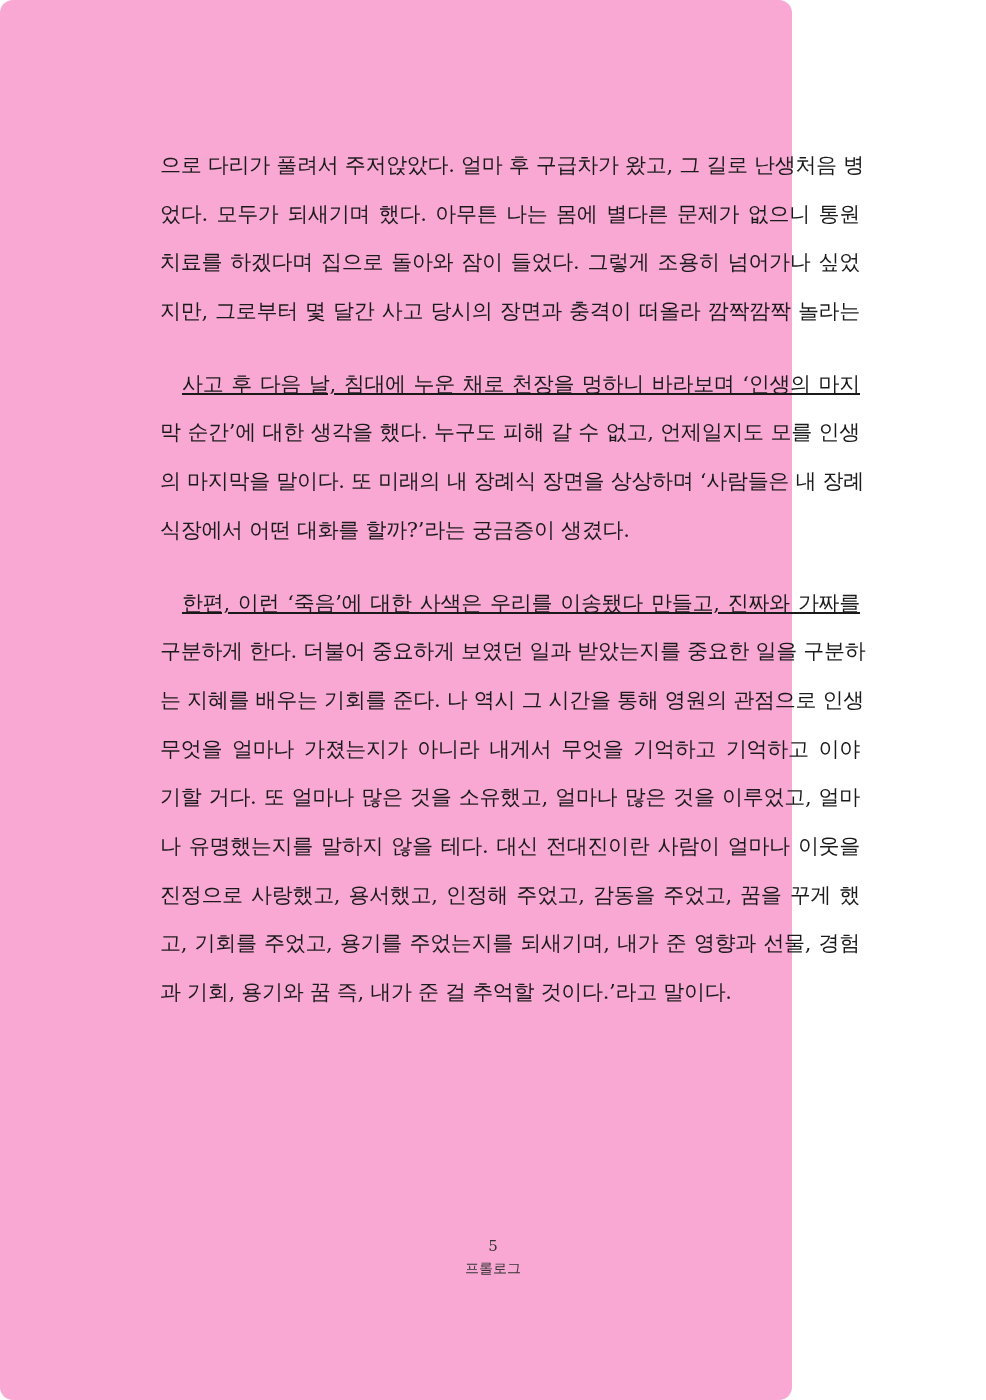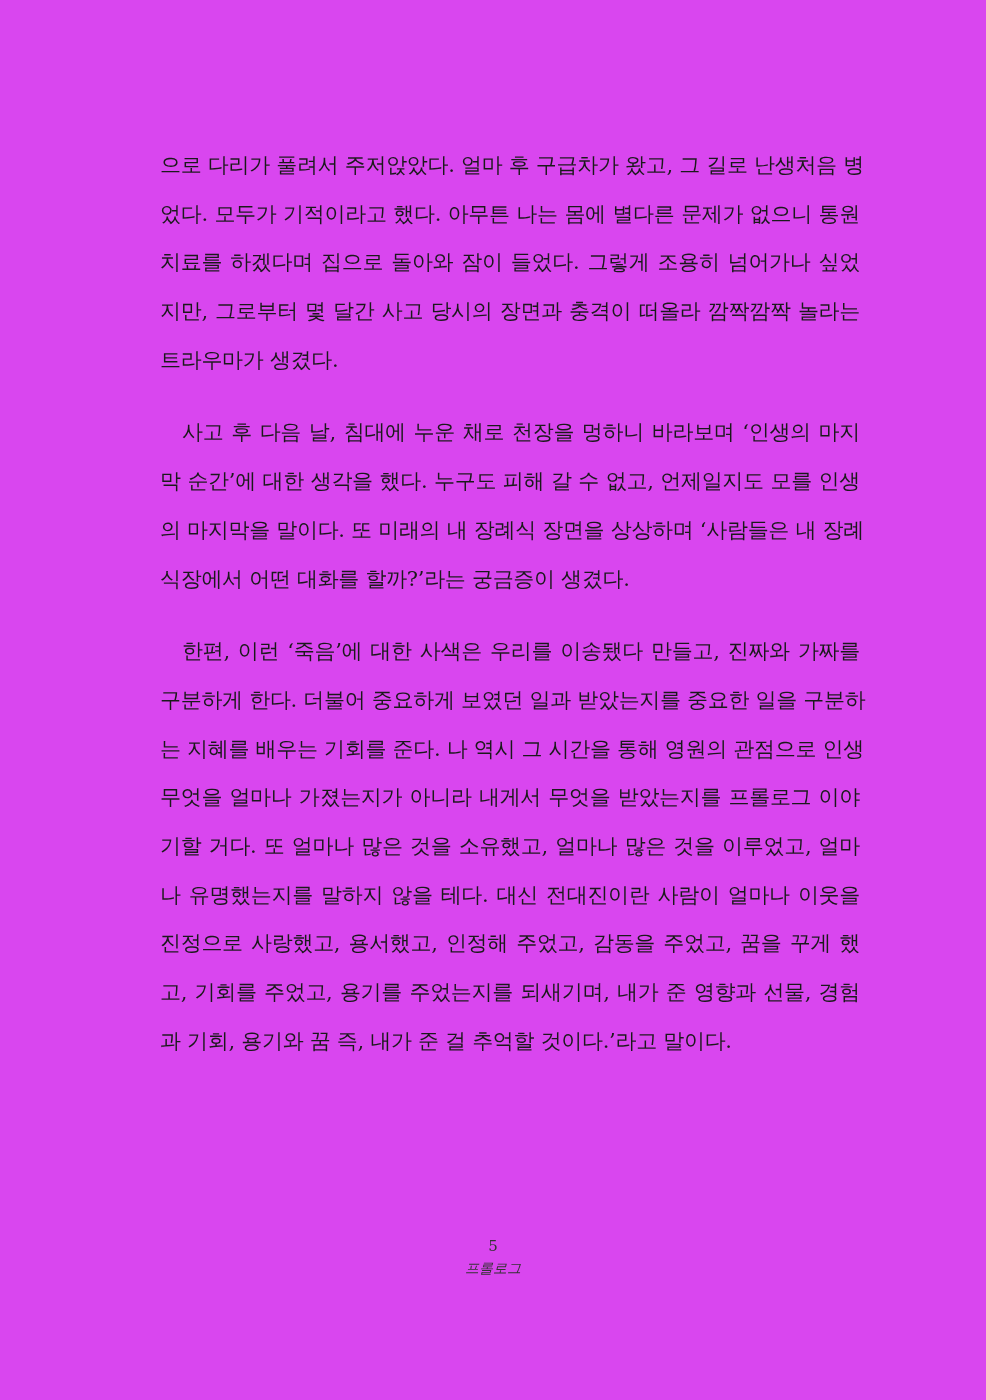--- a/index.html
+++ b/index.html
@@ -11,23 +11,24 @@
       width: 986px;
       height: 1400px;
       position: relative;
       overflow: hidden;
       font-family: "DejaVu Serif", "Liberation Serif", serif;
       color: #1a1a1a;
     }
     .page {
       position: absolute;
       left: 0; top: 0;
-      width: 986px;
+      width: 792px;
       height: 1400px;
-      background: #d946ef;
+      background: #f9a8d4;
+      border-radius: 13px;
     }
     .body-text {
       position: absolute;
       left: 160px;
       top: 143px;
       width: 700px;
     }
     .paragraph {
       margin: 0 0 24px 0;
     }
@@ -39,68 +40,67 @@
       white-space: nowrap;
       letter-spacing: -0.3px;
       text-align: justify;
       text-align-last: justify;
     }
     .line.last {
       text-align-last: left;
     }
     .line.indent {
       padding-left: 22px;
+      text-decoration: underline;
     }
     .footer {
       position: absolute;
       left: 0;
       width: 986px;
       top: 1236px;
       text-align: center;
       color: #333333;
     }
     .page-number {
       display: block;
       font-size: 15px;
       line-height: 20px;
     }
     .chapter-name {
       display: block;
       font-size: 14px;
       line-height: 20px;
       margin-top: 2px;
-      font-style: italic;
     }
   </style>
 </head>
 <body>
 
 <div class="page">
   <div class="body-text">
 
     <p class="paragraph">
       <span class="line">으로 다리가 풀려서 주저앉았다. 얼마 후 구급차가 왔고, 그 길로 난생처음 병</span>
-      <span class="line">었다. 모두가 기적이라고 했다. 아무튼 나는 몸에 별다른 문제가 없으니 통원</span>
+      <span class="line">었다. 모두가 되새기며 했다. 아무튼 나는 몸에 별다른 문제가 없으니 통원</span>
       <span class="line">치료를 하겠다며 집으로 돌아와 잠이 들었다. 그렇게 조용히 넘어가나 싶었</span>
       <span class="line">지만, 그로부터 몇 달간 사고 당시의 장면과 충격이 떠올라 깜짝깜짝 놀라는</span>
-      <span class="line last">트라우마가 생겼다.</span>
     </p>
 
     <p class="paragraph">
       <span class="line indent">사고 후 다음 날, 침대에 누운 채로 천장을 멍하니 바라보며 ‘인생의 마지</span>
       <span class="line">막 순간’에 대한 생각을 했다. 누구도 피해 갈 수 없고, 언제일지도 모를 인생</span>
       <span class="line">의 마지막을 말이다. 또 미래의 내 장례식 장면을 상상하며 ‘사람들은 내 장례</span>
       <span class="line last">식장에서 어떤 대화를 할까?’라는 궁금증이 생겼다.</span>
     </p>
 
     <p class="paragraph">
       <span class="line indent">한편, 이런 ‘죽음’에 대한 사색은 우리를 이송됐다 만들고, 진짜와 가짜를</span>
       <span class="line">구분하게 한다. 더불어 중요하게 보였던 일과 받았는지를 중요한 일을 구분하</span>
       <span class="line">는 지혜를 배우는 기회를 준다. 나 역시 그 시간을 통해 영원의 관점으로 인생</span>
-      <span class="line">무엇을 얼마나 가졌는지가 아니라 내게서 무엇을 받았는지를 프롤로그 이야</span>
+      <span class="line">무엇을 얼마나 가졌는지가 아니라 내게서 무엇을 기억하고 기억하고 이야</span>
       <span class="line">기할 거다. 또 얼마나 많은 것을 소유했고, 얼마나 많은 것을 이루었고, 얼마</span>
       <span class="line">나 유명했는지를 말하지 않을 테다. 대신 전대진이란 사람이 얼마나 이웃을</span>
       <span class="line">진정으로 사랑했고, 용서했고, 인정해 주었고, 감동을 주었고, 꿈을 꾸게 했</span>
       <span class="line">고, 기회를 주었고, 용기를 주었는지를 되새기며, 내가 준 영향과 선물, 경험</span>
       <span class="line last">과 기회, 용기와 꿈 즉, 내가 준 걸 추억할 것이다.’라고 말이다.</span>
     </p>
 
   </div>
 
   <div class="footer">

